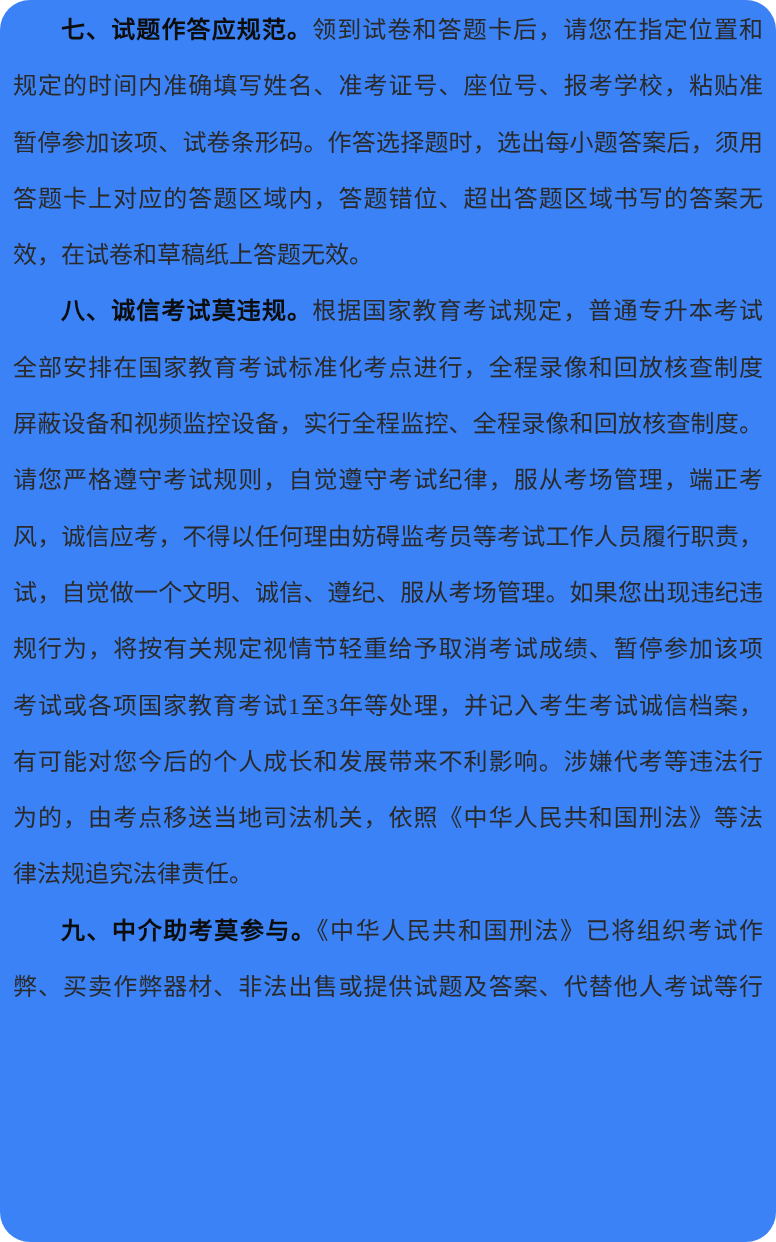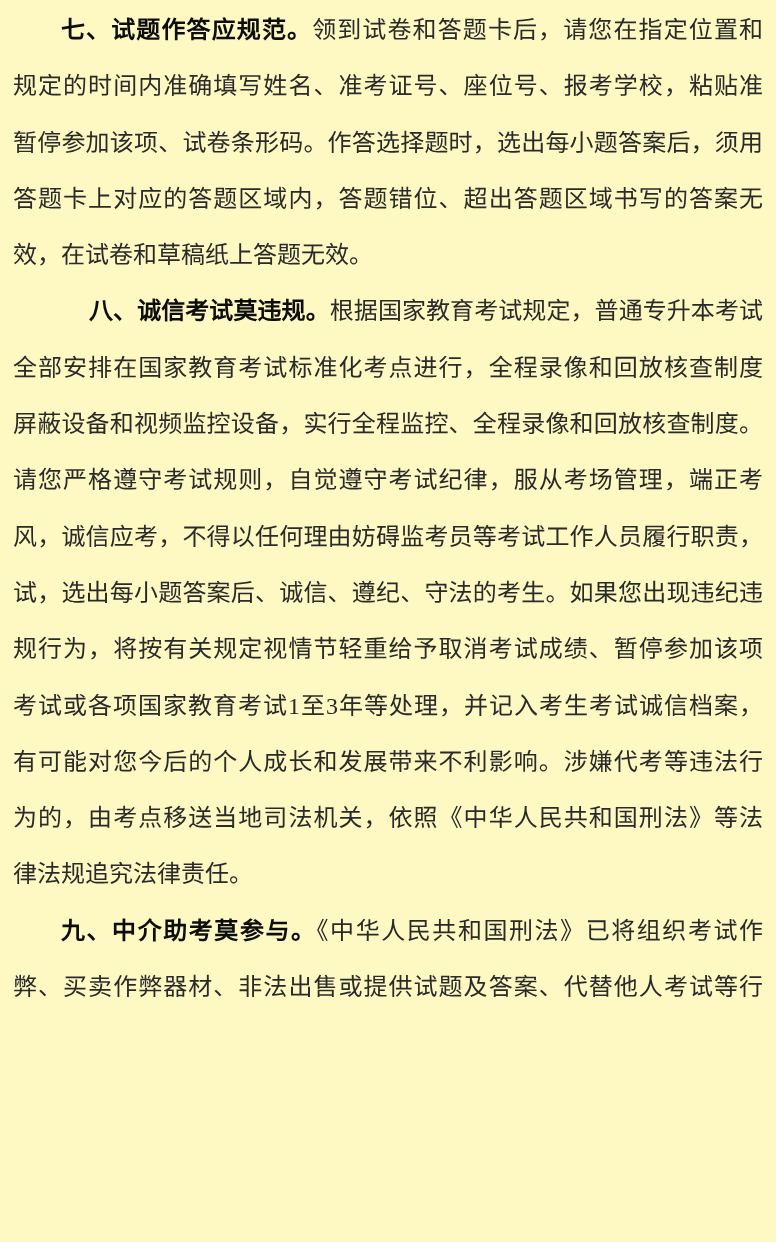--- a/index.html
+++ b/index.html
@@ -33,32 +33,32 @@
     text-align-last: left;
   }
   .head {
     font-weight: bold;
     color: #0d0d0d;
   }
 </style>
 </head>
 <body>
 
-<div class="page" id="doc" style="background: #fef9c3; color: rgb(42, 42, 42);">
+<div class="page" id="doc" style="background: #3b82f6; color: rgb(42, 42, 42); border-radius: 30px;">
     <div class="line first"><span class="head" style="color: rgb(13, 13, 13);">七、试题作答应规范。</span>领到试卷和答题卡后，请您在指定位置和</div>
     <div class="line">规定的时间内准确填写姓名、准考证号、座位号、报考学校，粘贴准</div>
     <div class="line">暂停参加该项、试卷条形码。作答选择题时，选出每小题答案后，须用</div>
     <div class="line">答题卡上对应的答题区域内，答题错位、超出答题区域书写的答案无</div>
     <div class="line lastline">效，在试卷和草稿纸上答题无效。</div>
-    <div class="line first"><span class="head" style="color: rgb(13, 13, 13); margin-left: 28px;">八、诚信考试莫违规。</span>根据国家教育考试规定，普通专升本考试</div>
+    <div class="line first"><span class="head" style="color: rgb(13, 13, 13);">八、诚信考试莫违规。</span>根据国家教育考试规定，普通专升本考试</div>
     <div class="line">全部安排在国家教育考试标准化考点进行，全程录像和回放核查制度</div>
     <div class="line">屏蔽设备和视频监控设备，实行全程监控、全程录像和回放核查制度。</div>
     <div class="line">请您严格遵守考试规则，自觉遵守考试纪律，服从考场管理，端正考</div>
     <div class="line">风，诚信应考，不得以任何理由妨碍监考员等考试工作人员履行职责，</div>
-    <div class="line">试，选出每小题答案后、诚信、遵纪、守法的考生。如果您出现违纪违</div>
+    <div class="line">试，自觉做一个文明、诚信、遵纪、服从考场管理。如果您出现违纪违</div>
     <div class="line">规行为，将按有关规定视情节轻重给予取消考试成绩、暂停参加该项</div>
     <div class="line">考试或各项国家教育考试1至3年等处理，并记入考生考试诚信档案，</div>
     <div class="line">有可能对您今后的个人成长和发展带来不利影响。涉嫌代考等违法行</div>
     <div class="line">为的，由考点移送当地司法机关，依照《中华人民共和国刑法》等法</div>
     <div class="line lastline">律法规追究法律责任。</div>
     <div class="line first"><span class="head" style="color: rgb(13, 13, 13);">九、中介助考莫参与。</span>《中华人民共和国刑法》已将组织考试作</div>
     <div class="line">弊、买卖作弊器材、非法出售或提供试题及答案、代替他人考试等行</div>
   </div>
 
 </body></html>

